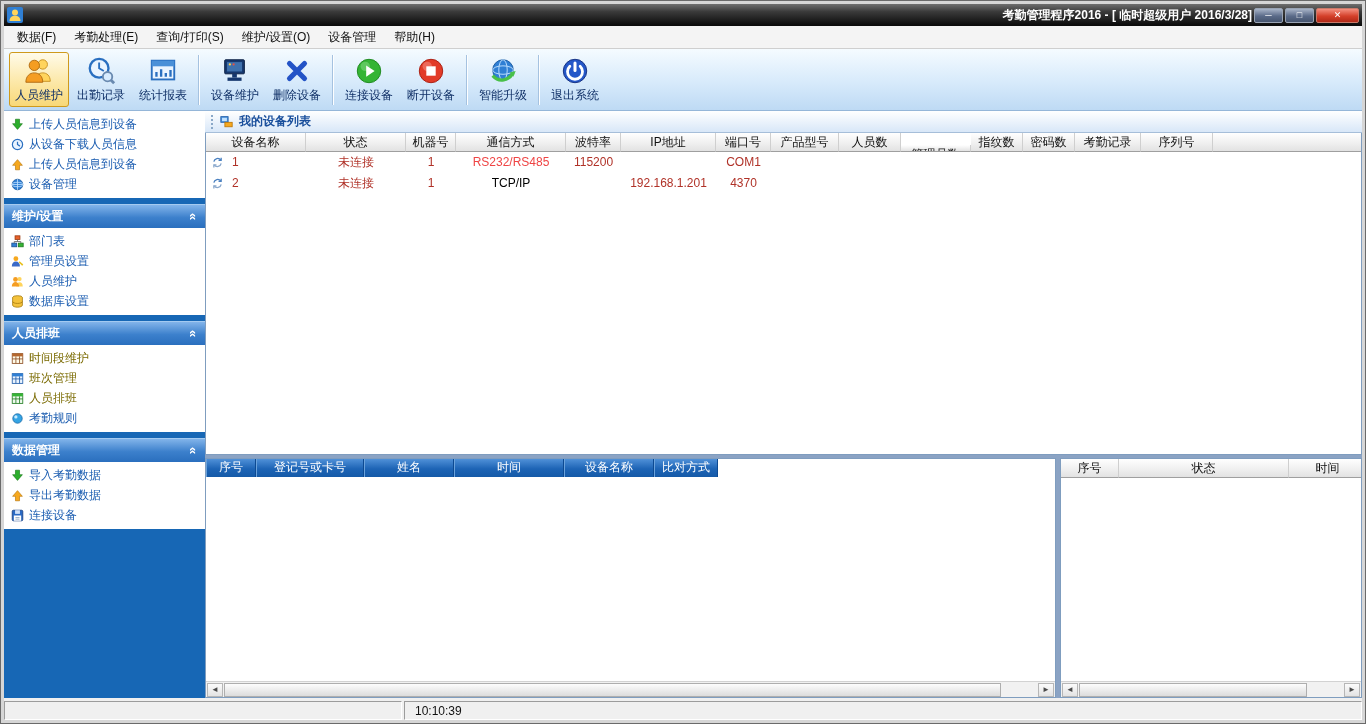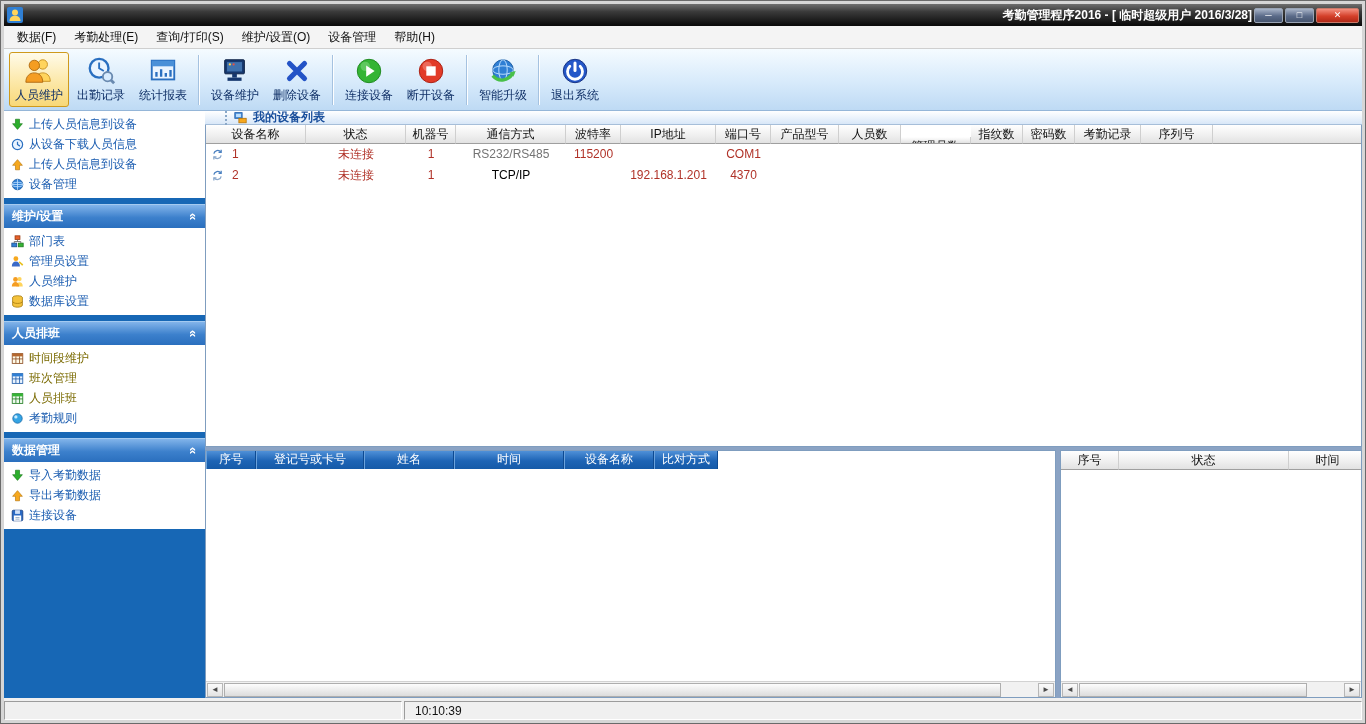--- a/index.html
+++ b/index.html
@@ -36,21 +36,21 @@
   .sb-title { flex:1; }
   .sb-chevron { font-size:13px; font-weight:bold; transform:rotate(90deg); }
   .sb-chevron::before { content:"«"; }
   .sb-body { background:#fff; padding:3px 2px 4px 6px; }
   .sb-item { display:flex; align-items:center; height:20px; }
   .sb-icon { width:15px; height:15px; flex:none; margin-right:4px; display:flex; align-items:center; justify-content:center; }
   .sb-label { font-size:12px; color:#1a5cb0; white-space:nowrap; }
 
   
   .main { flex:1; min-width:0; display:flex; flex-direction:column; }
-  .caption { height:14px; flex:none; background:linear-gradient(#ffffff,#d8e7f8); border-bottom:1px solid #a6bed9; display:flex; align-items:center; padding:0 18px; }
+  .caption { height:22px; flex:none; background:linear-gradient(#ffffff,#d8e7f8); border-bottom:1px solid #a6bed9; display:flex; align-items:center; padding:0 4px; }
   .caption-grip { width:3px; height:14px; border-left:2px dotted #8aa8c8; margin:0 6px 0 2px; }
   .caption-icon { width:14px; height:14px; margin-right:5px; display:inline-flex; }
   .caption-text { font-size:12px; font-weight:bold; color:#1a4f9c; }
 
   
   .device-panel { height:322px; flex:none; background:#fff; border:1px solid #7f9dbf; border-top:none; display:flex; flex-direction:column; overflow:hidden; }
   .dt-header { display:flex; height:19px; flex:none; }
   .dt-hcell { flex:none; background:linear-gradient(#ffffff,#f0f0f0 55%,#e2e2e2); border-right:1px solid #cfcfcf; border-bottom:1px solid #9f9f9f; font-size:12px; color:#111; text-align:center; line-height:18px; white-space:nowrap; overflow:hidden; }
   .dt-fill { flex:1 1 auto; border-right:none; }
   .dt-body { flex:1; overflow:hidden; }
@@ -421,21 +421,21 @@
               <div class="dt-cell first" style="width: 100px; color: rgb(176, 50, 40);"><span class="sync">
                   <svg viewBox="0 0 16 16" width="13" height="13">
                     <path d="M3.5 7a4.8 4.8 0 0 1 8.6-2" fill="none" stroke="#4a80c0" stroke-width="1.6"></path>
                     <path d="M12.5 2v3.2H9.3" fill="none" stroke="#4a80c0" stroke-width="1.6"></path>
                     <path d="M12.5 9a4.8 4.8 0 0 1-8.6 2" fill="none" stroke="#8aa8cc" stroke-width="1.6"></path>
                     <path d="M3.5 14v-3.2h3.2" fill="none" stroke="#8aa8cc" stroke-width="1.6"></path>
                   </svg>
                 </span>1</div>
               <div class="dt-cell" style="width: 100px; color: rgb(176, 50, 40);">未连接</div>
               <div class="dt-cell" style="width: 50px; color: rgb(176, 50, 40);">1</div>
-              <div class="dt-cell" style="width: 110px; color: #737373;">RS232/RS485</div>
+              <div class="dt-cell" style="width: 110px; color: #ef4444;">RS232/RS485</div>
               <div class="dt-cell" style="width: 55px; color: rgb(176, 50, 40);">115200</div>
               <div class="dt-cell" style="width: 95px; color: rgb(176, 50, 40);"></div>
               <div class="dt-cell" style="width: 55px; color: rgb(176, 50, 40);">COM1</div>
               <div class="dt-cell" style="width: 68px; color: rgb(176, 50, 40);"></div>
               <div class="dt-cell" style="width: 62px; color: rgb(176, 50, 40);"></div>
               <div class="dt-cell" style="width: 70px; color: rgb(176, 50, 40);"></div>
               <div class="dt-cell" style="width: 52px; color: rgb(176, 50, 40);"></div>
               <div class="dt-cell" style="width: 52px; color: rgb(176, 50, 40);"></div>
               <div class="dt-cell" style="width: 66px; color: rgb(176, 50, 40);"></div>
               <div class="dt-cell" style="width: 72px; color: rgb(176, 50, 40);"></div>

